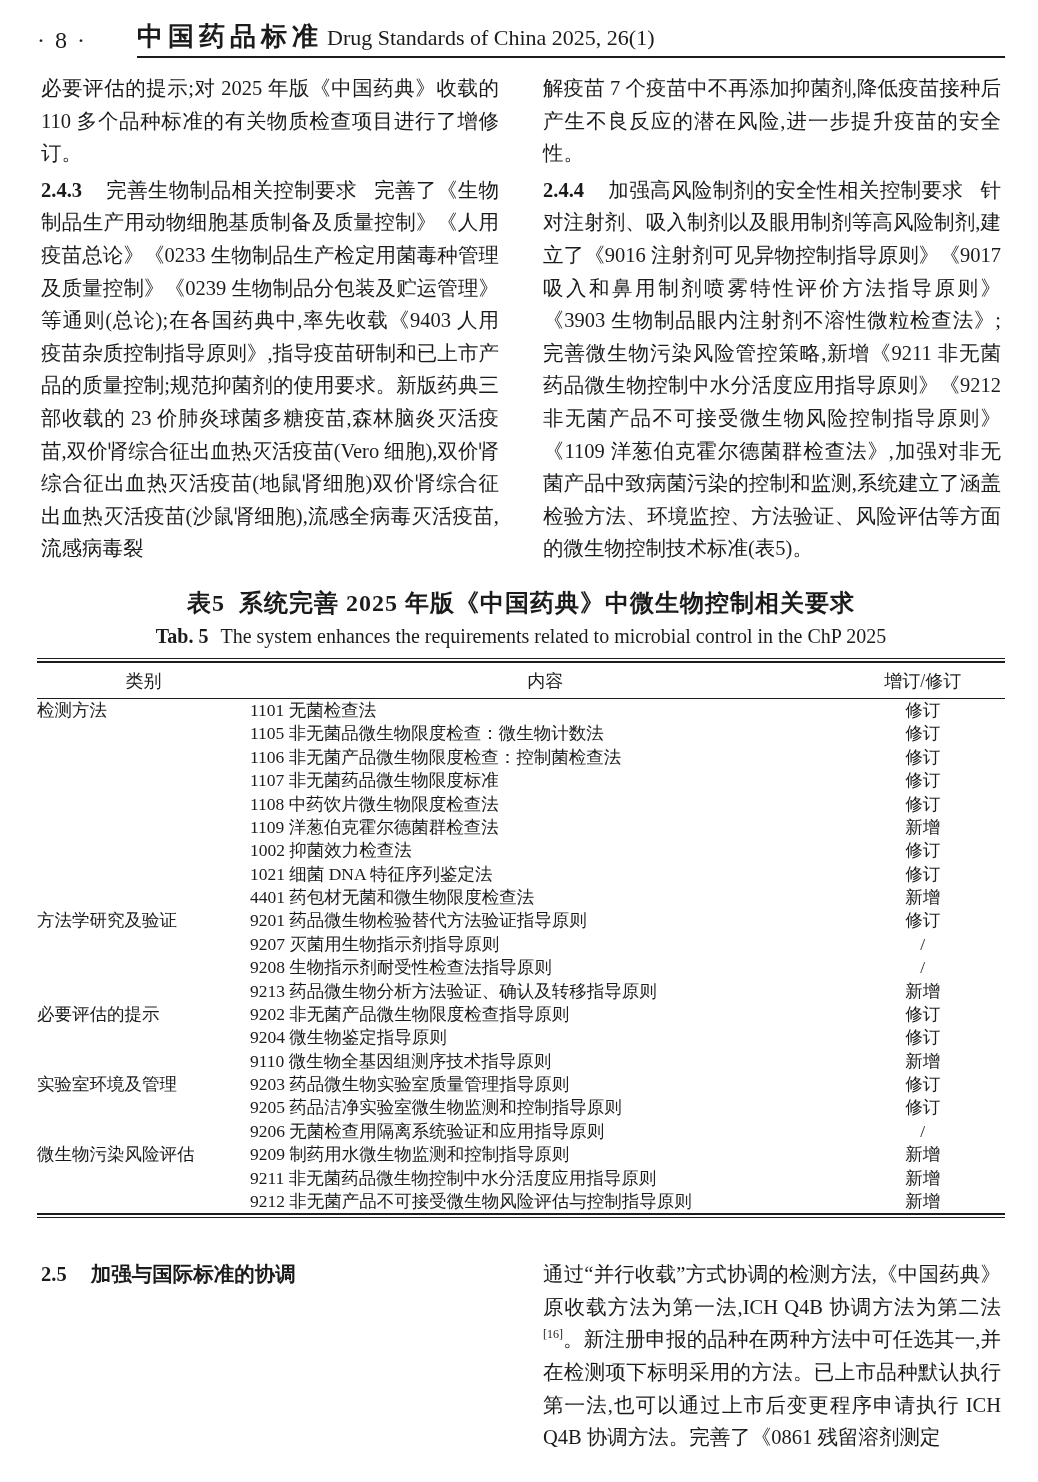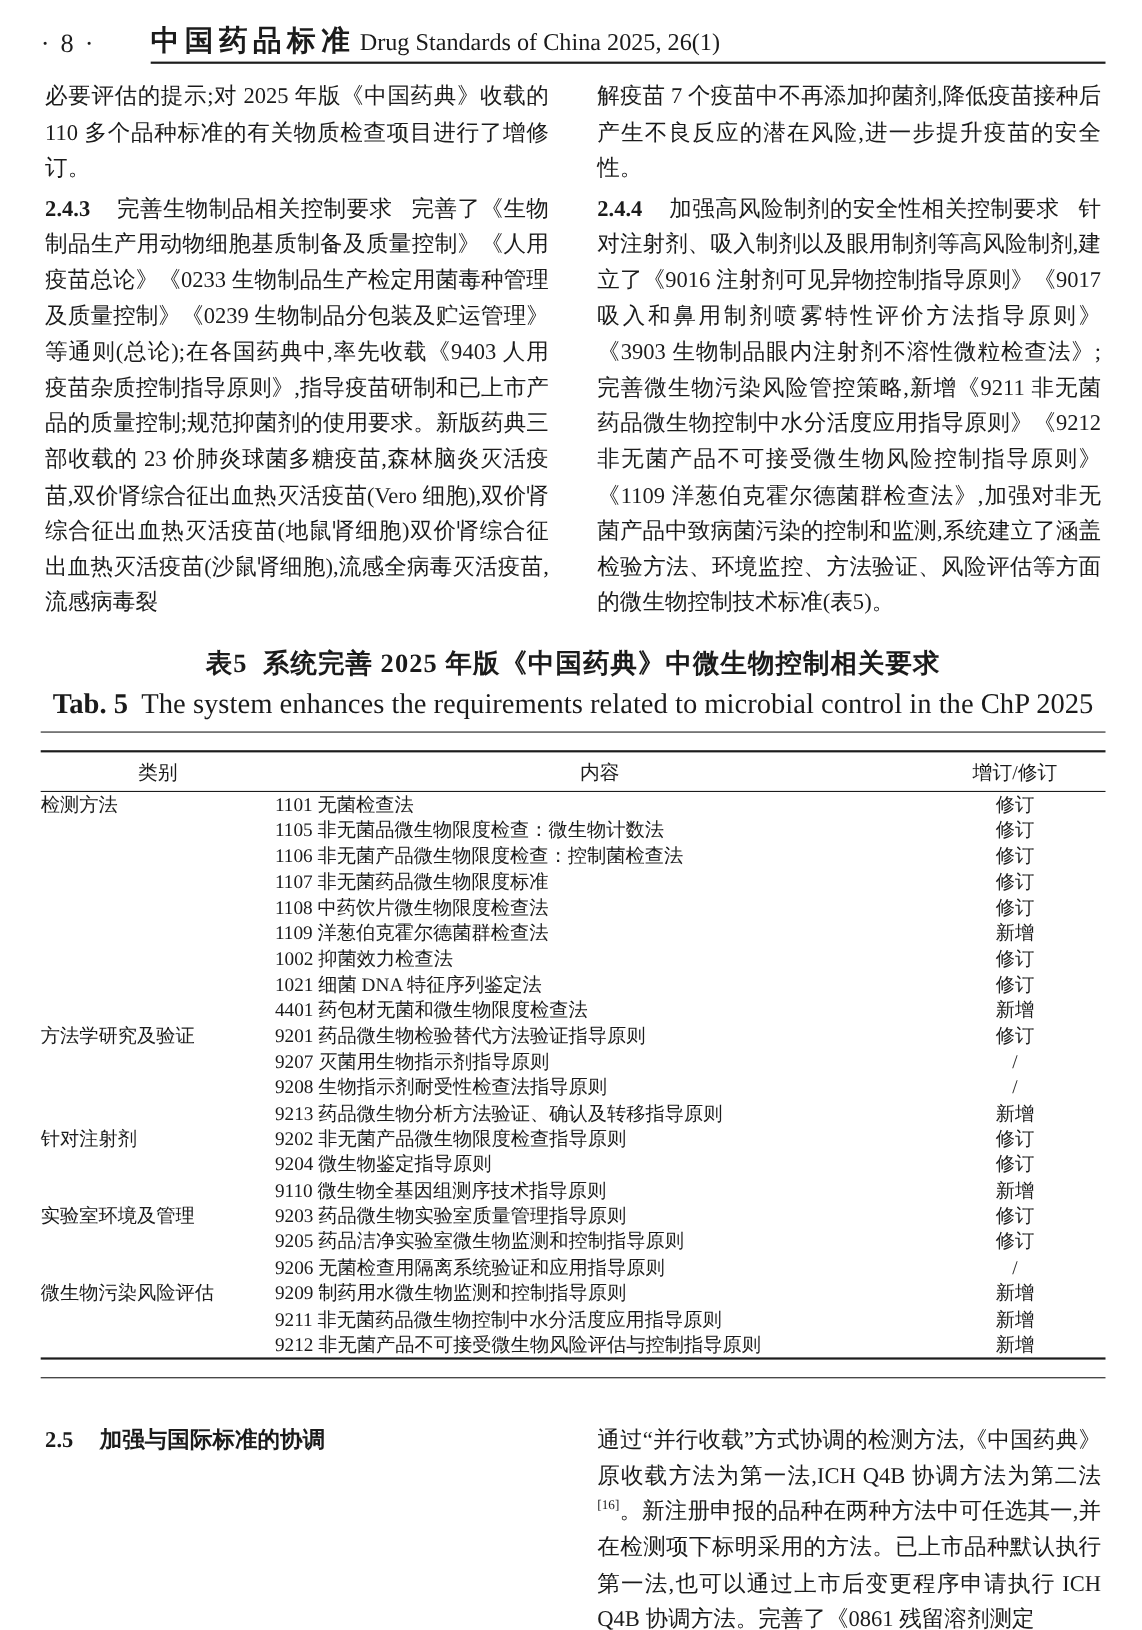--- a/index.html
+++ b/index.html
@@ -27,28 +27,28 @@
   p.para { margin:4px; }
   .sec-num { font-weight:bold; }
   .gap-l { display:inline-block; width:24px; }
   .gap-m { display:inline-block; width:17px; }
   sup.cite { font-size:12px; vertical-align:super; line-height:0; }
 
   
   .captions { text-align:center; margin-top:18px; }
   .cap-cn { font-size:24px; font-weight:bold; letter-spacing:1px; }
   .cap-cn .cap-label { margin-right:14px; }
-  .cap-en { font-size:26px; margin-top:6px; }
+  .cap-en { font-size:20px; margin-top:6px; }
   .cap-en .cap-label { font-weight:bold; margin-right:12px; }
 
   
   .tbl-wrap {
     margin-top:10px;
     border-top:1px solid #1c1c1c; border-bottom:1px solid #1c1c1c;
-    padding:16px 0;
+    padding:2px 0;
   }
   table.tbl {
     width:100%; border-collapse:collapse;
     border-top:2px solid #1c1c1c; border-bottom:2px solid #1c1c1c;
   }
   .tbl thead th {
     font-weight:normal; font-size:18px; text-align:center;
     padding:6px 0 5px; border-bottom:1.5px solid #1c1c1c;
   }
   .tbl tbody td { font-size:17.5px; line-height:19px; padding:2.2px 0; vertical-align:top; }
@@ -158,21 +158,21 @@
             <td class="c-category"></td>
             <td class="c-content">9208 生物指示剂耐受性检查法指导原则</td>
             <td class="c-status">/</td>
           </tr>
           <tr>
             <td class="c-category"></td>
             <td class="c-content">9213 药品微生物分析方法验证、确认及转移指导原则</td>
             <td class="c-status">新增</td>
           </tr>
           <tr>
-            <td class="c-category">针对注射剂</td>
+            <td class="c-category">必要评估的提示</td>
             <td class="c-content">9202 非无菌产品微生物限度检查指导原则</td>
             <td class="c-status">修订</td>
           </tr>
           <tr>
             <td class="c-category"></td>
             <td class="c-content">9204 微生物鉴定指导原则</td>
             <td class="c-status">修订</td>
           </tr>
           <tr>
             <td class="c-category"></td>

